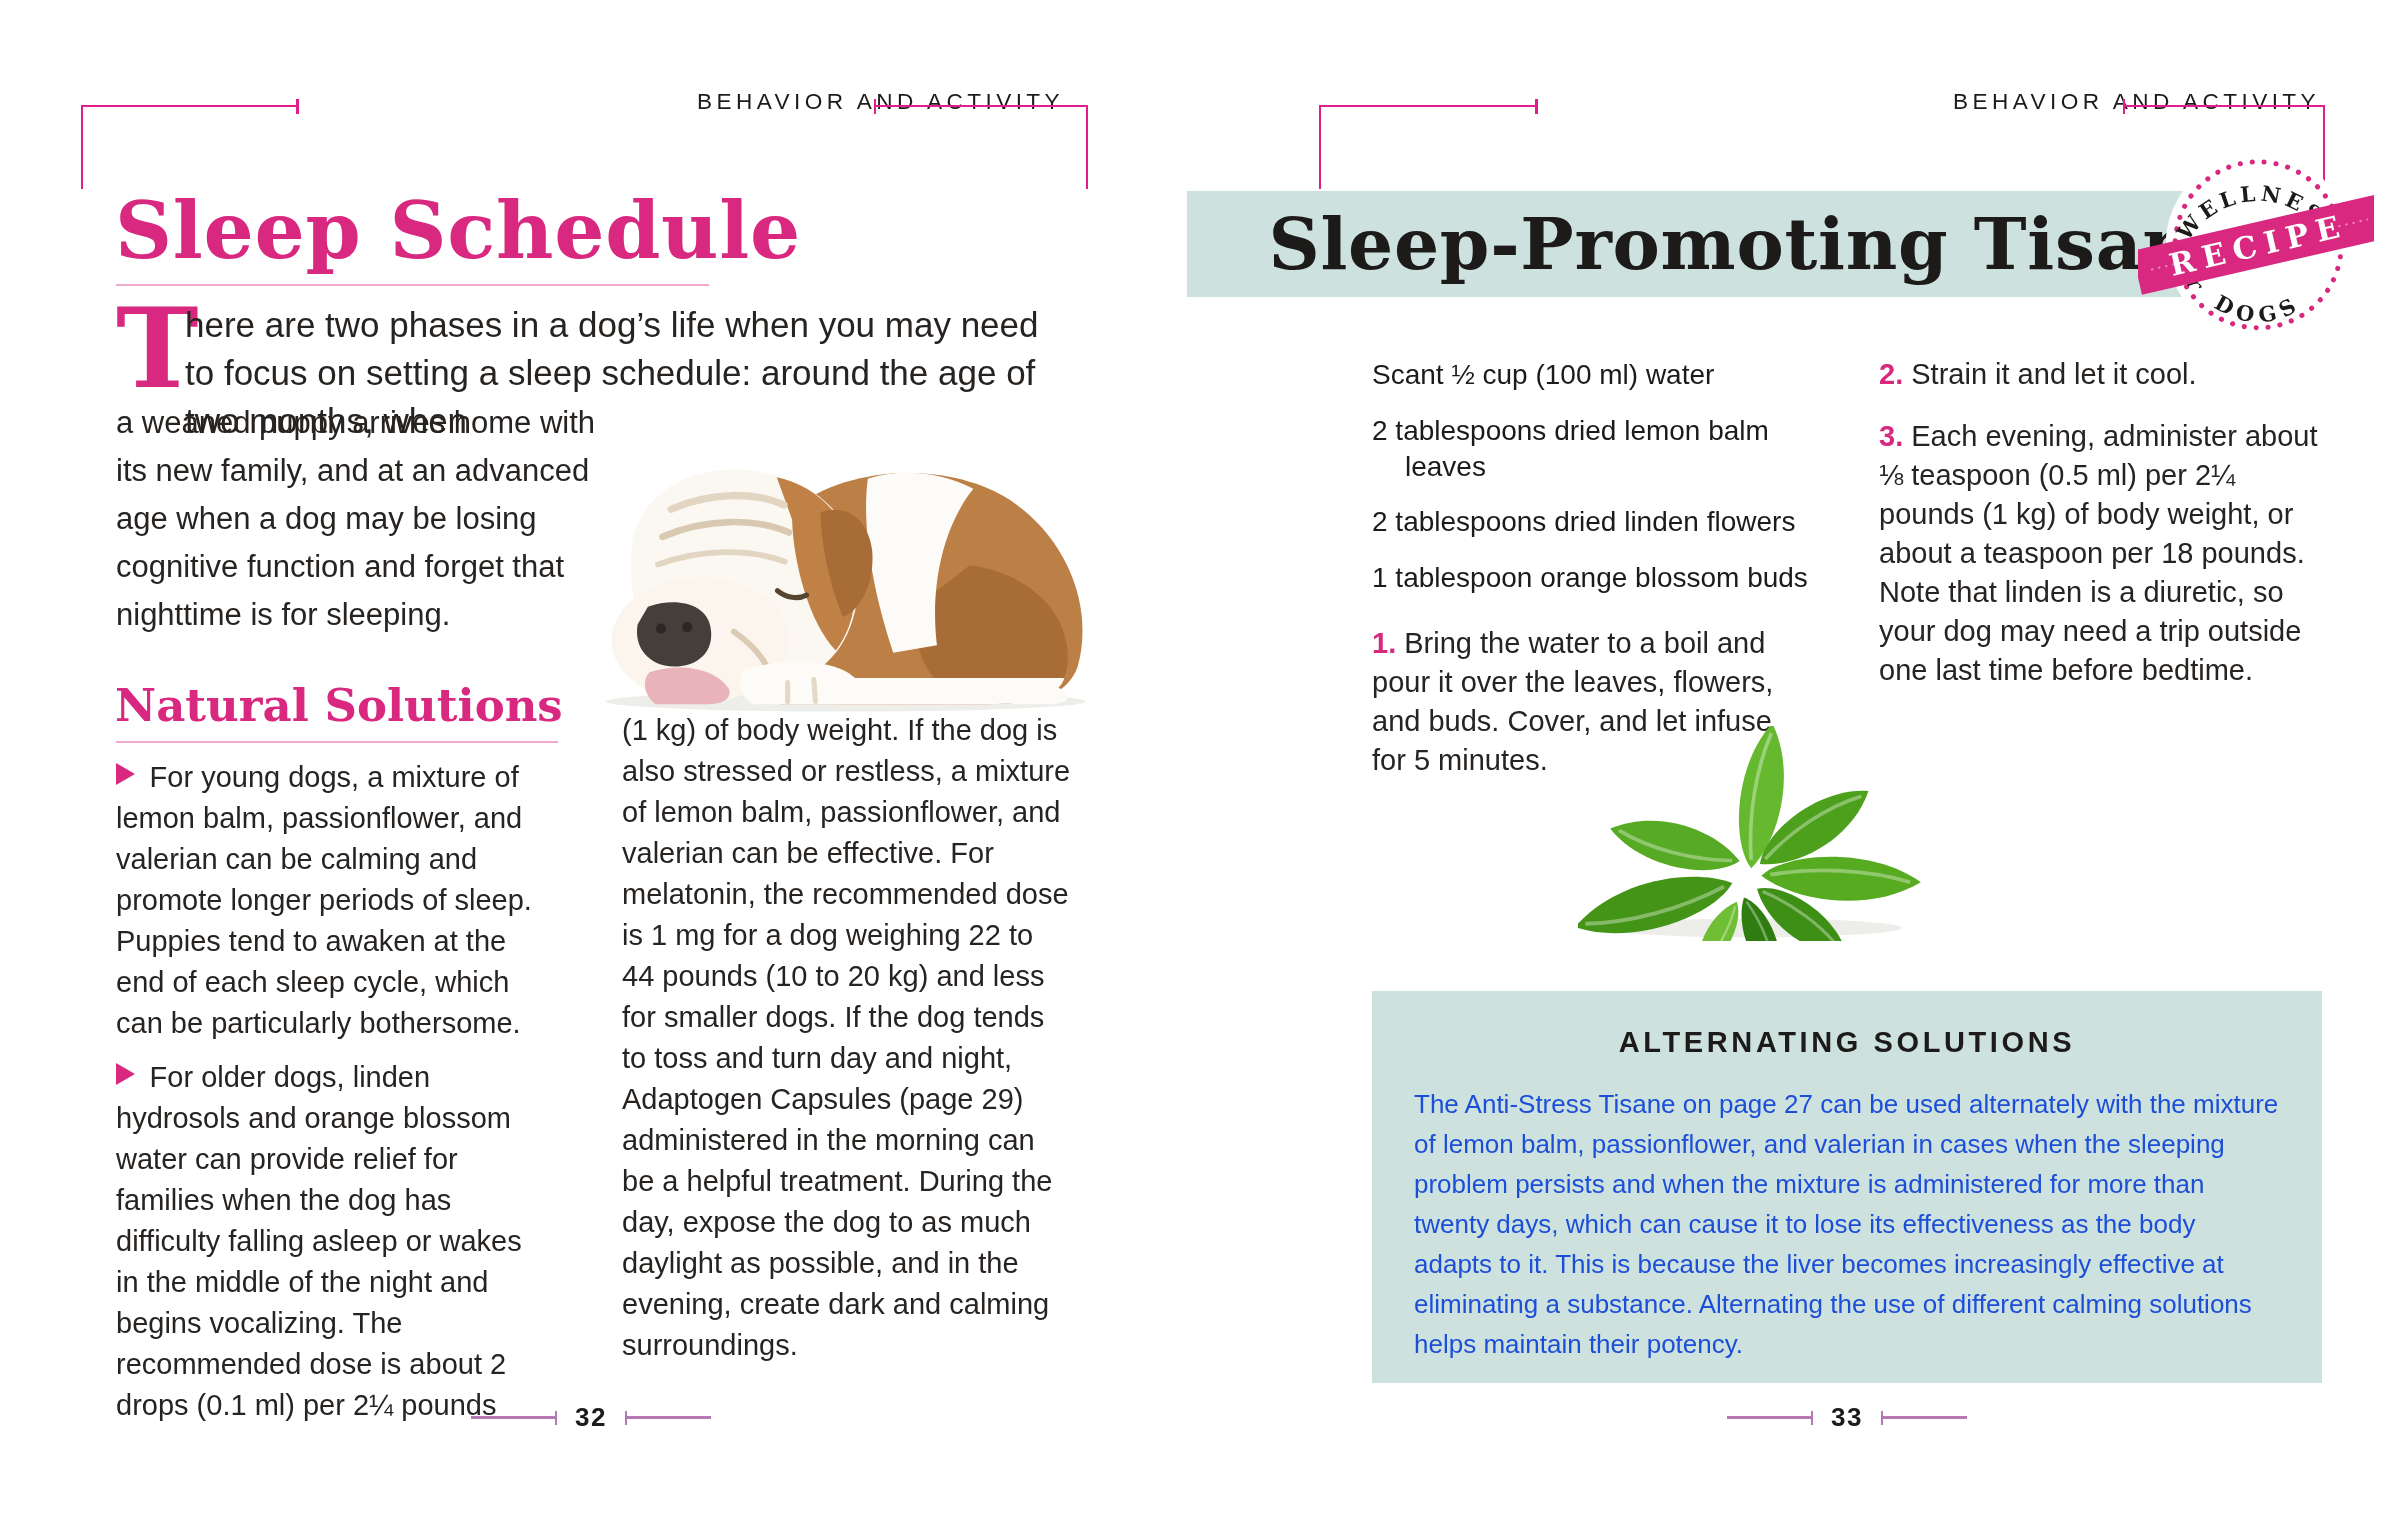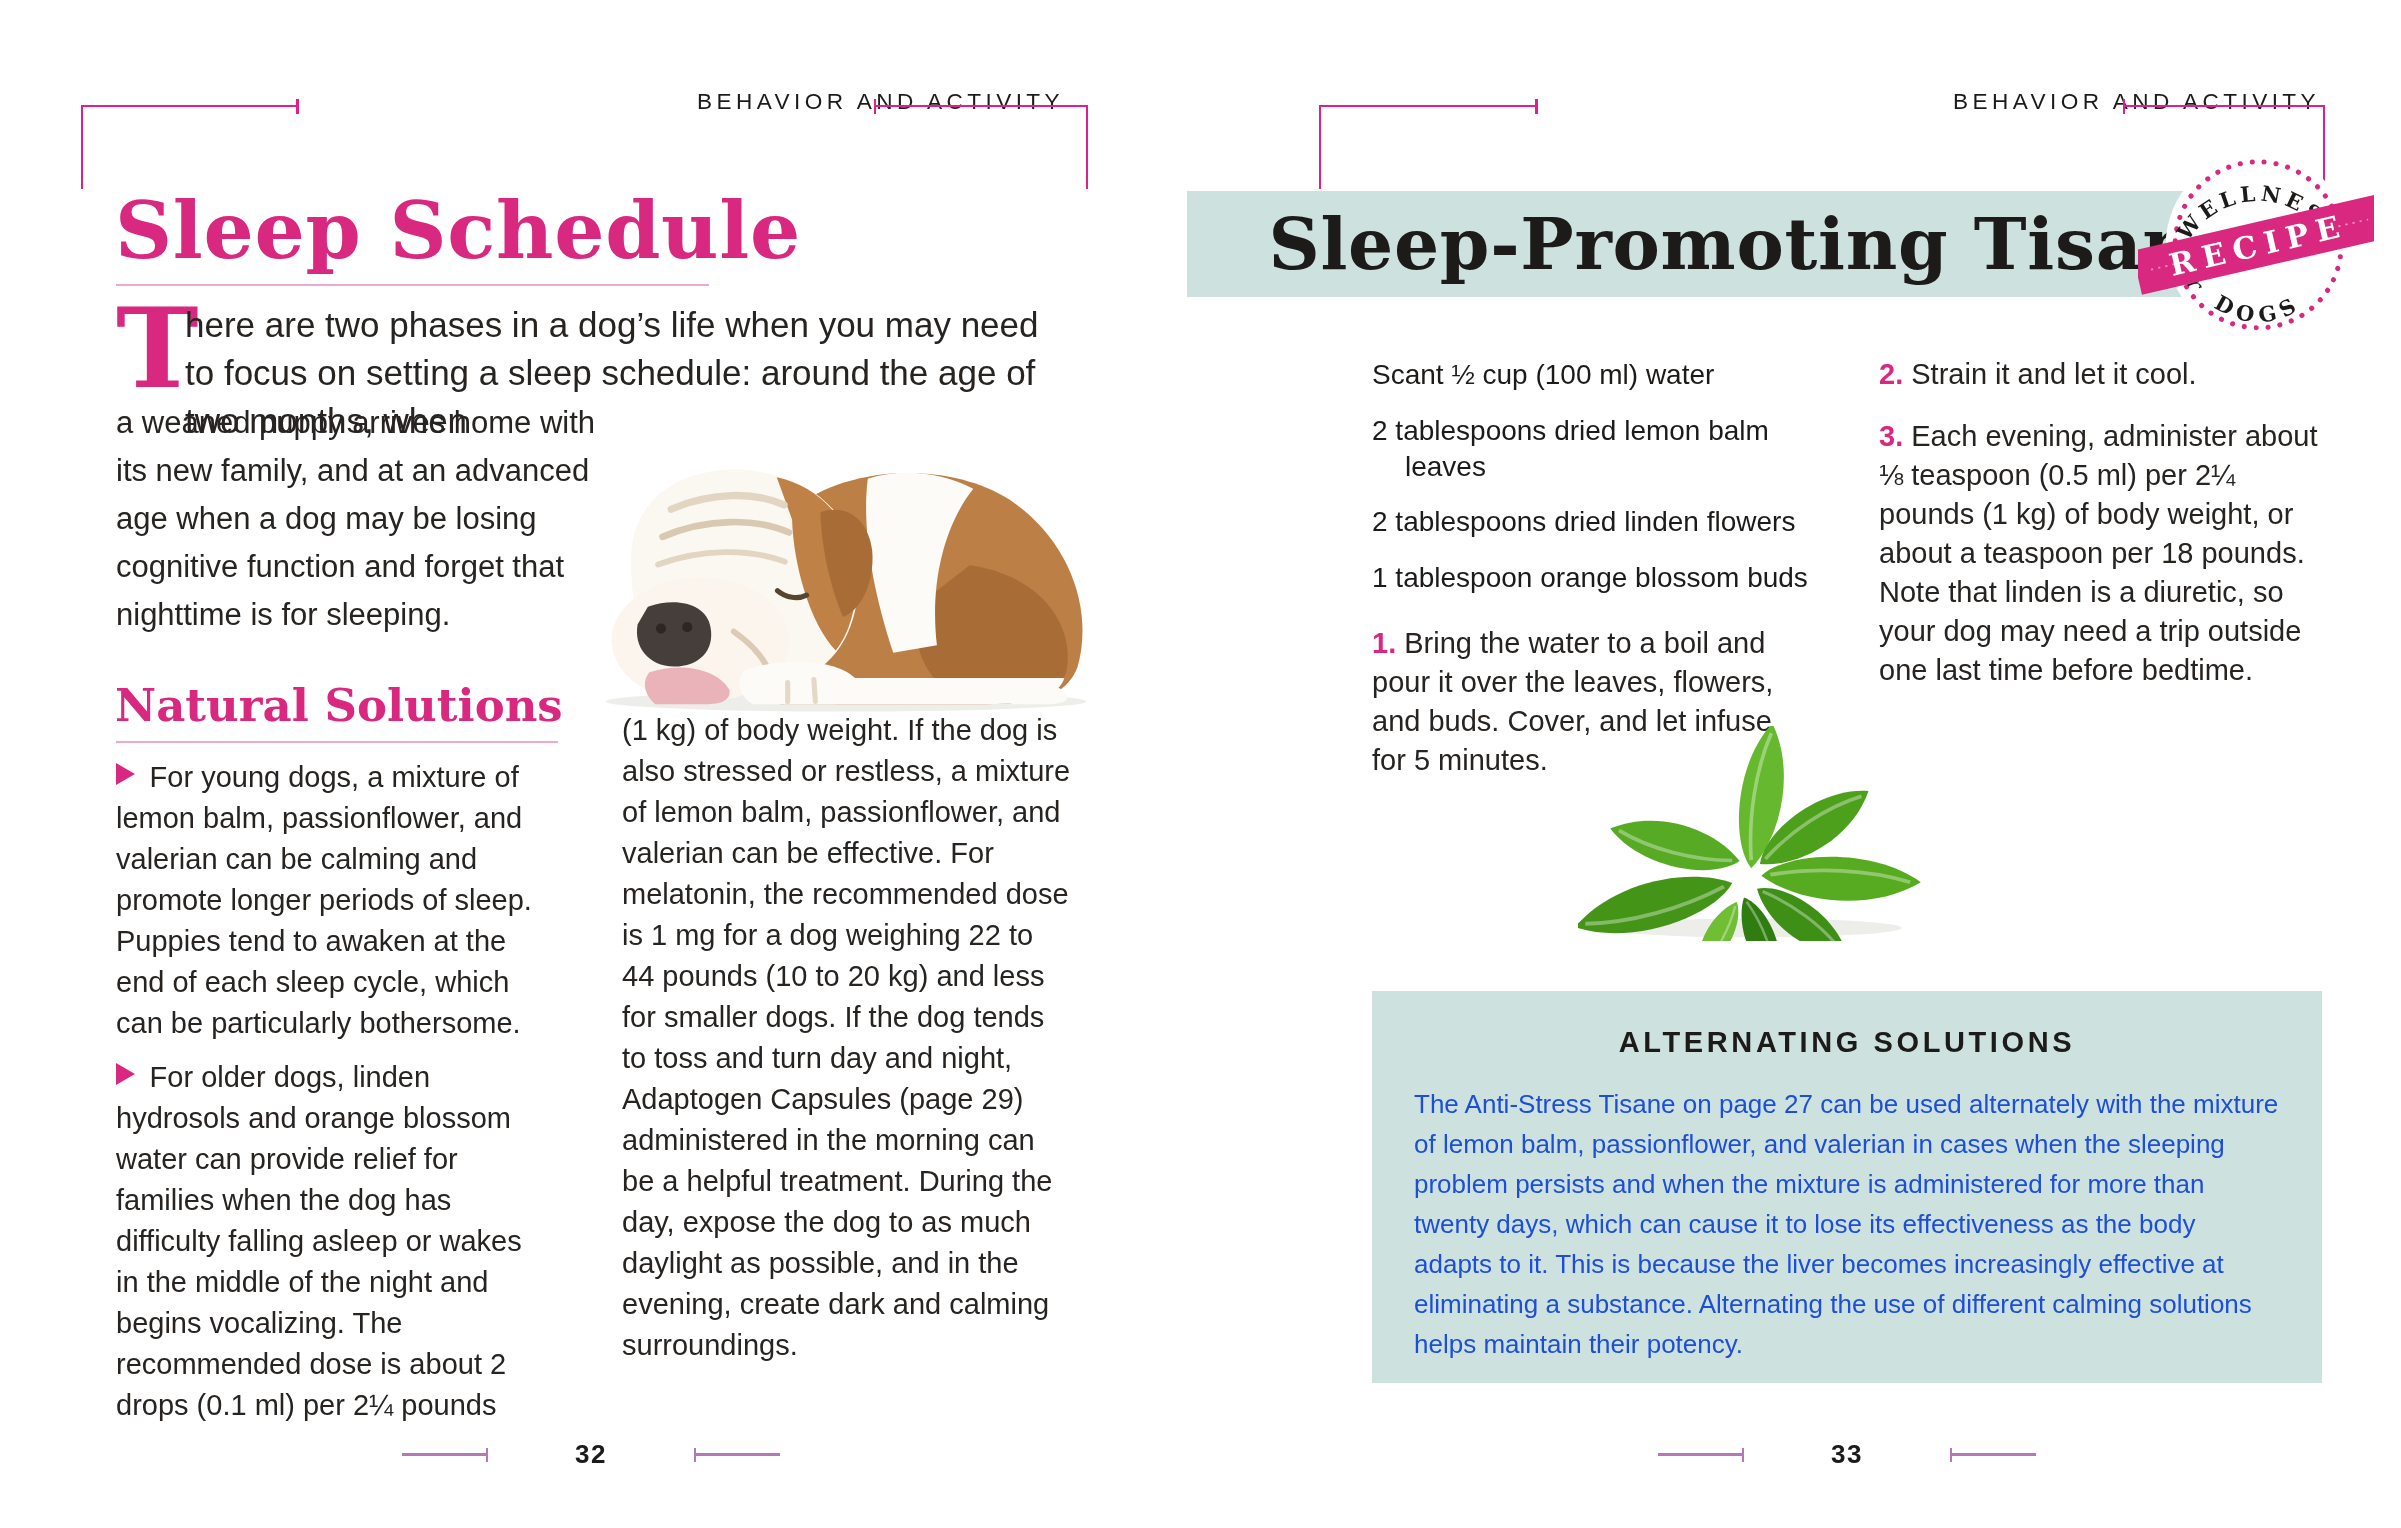--- a/index.html
+++ b/index.html
@@ -16,21 +16,21 @@
   .brk.tl{border-top:2.9px solid #e01f8d;border-left:2.9px solid #e01f8d;}
   .brk.tr{border-top:2.9px solid #e01f8d;border-right:2.9px solid #e01f8d;}
   .brk.tl::after{content:"";position:absolute;right:-1.5px;top:-8px;width:2.9px;height:14.6px;background:#e01f8d;}
   .brk.tr::before{content:"";position:absolute;left:-1.5px;top:-8px;width:2.9px;height:14.6px;background:#e01f8d;}
   .chap-title{
     position:absolute;font-family:"DejaVu Serif",serif;font-weight:600;
     color:#d9287f;font-size:79px;line-height:1;letter-spacing:0.7px;
   }
   .thinline{position:absolute;height:2.2px;background:#f0a9ce;}
   .body-col{position:absolute;font-size:29px;line-height:41px;color:#262321;}
-  .pagefoot{position:absolute;top:1439px;width:378px;display:flex;align-items:center;justify-content:space-between;gap:18px;}
+  .pagefoot{position:absolute;top:1402px;width:378px;display:flex;align-items:center;justify-content:center;gap:18px;}
   .pgline{position:relative;width:86px;height:2.2px;background:#b678b4;}
   .pgline.l::after{content:"";position:absolute;right:0;top:-5.8px;width:2.2px;height:14px;background:#b678b4;}
   .pgline.r::before{content:"";position:absolute;left:0;top:-5.8px;width:2.2px;height:14px;background:#b678b4;}
   .pgnum{font-weight:bold;font-size:26px;color:#1d1b1a;letter-spacing:1.5px;}
   
   .dropcap{
     position:absolute;left:116px;top:293px;font-family:"DejaVu Serif",serif;
     font-weight:600;color:#d9287f;font-size:111px;line-height:1;
   }
   .introA{position:absolute;left:185px;top:301px;width:886px;font-size:35px;line-height:48px;}

